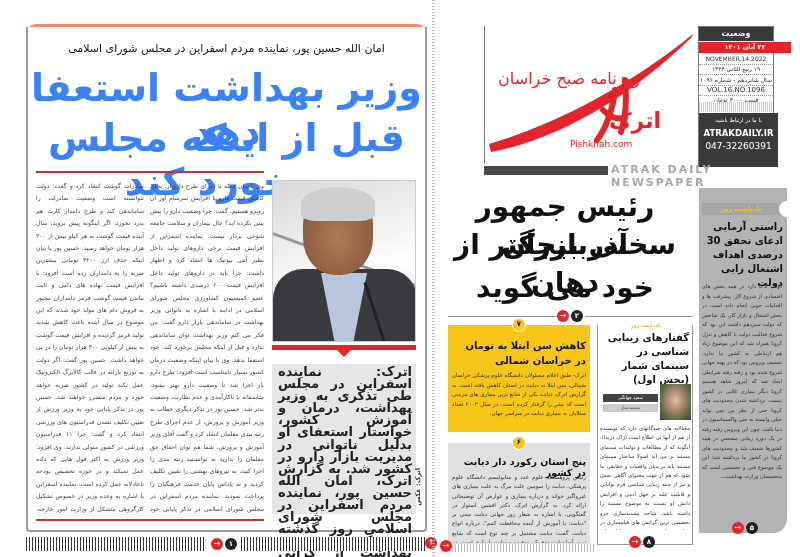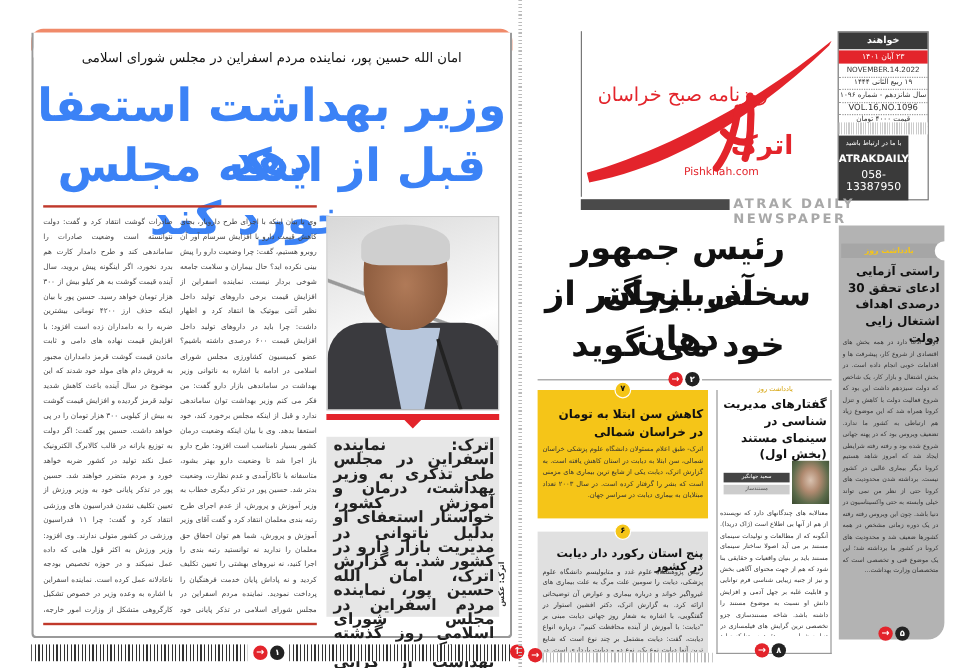--- a/index.html
+++ b/index.html
@@ -33,23 +33,23 @@
 .nav-num{width:12px;height:12px;border-radius:50%;background:#222;color:#fff;font-size:7px;line-height:12px;text-align:center;font-weight:bold}
 .credit{left:414px;top:468px;font-size:6.5px;font-weight:bold;color:#333;writing-mode:vertical-rl;transform:rotate(180deg)}
 .dotsep{left:432px;top:0;width:3px;height:557px;background:repeating-linear-gradient(180deg,#bbb 0 1px,transparent 1px 3px)}
 
 #right-page{left:436px;top:0;width:364px;height:557px}
 .mast-frame{left:484px;top:26px;width:214px;height:138px;border-left:1px solid #777}
 .logo-main{left:485px;top:20px;width:210px;height:140px}
 .pishkhah{left:570px;top:139px;font-size:9px;color:#e3242b;direction:ltr}
 .info-box{left:698px;top:26px;width:76px;height:141px;border:1px solid #777;background:#fff}
 .ib-day{left:699px;top:27px;width:74px;height:14px;background:#3a3a3a;color:#fff;font-size:8px;font-weight:bold;text-align:center;line-height:14px}
-.ib-date{left:699px;top:42px;width:74px;height:11px;background:#e3242b;color:#fff;font-size:6.5px;font-weight:normal;text-align:center;line-height:11px}
+.ib-date{left:699px;top:42px;width:92px;height:11px;background:#e3242b;color:#fff;font-size:6.5px;font-weight:bold;text-align:center;line-height:11px}
 .ib-row{left:699px;width:74px;font-size:6px;text-align:center;color:#333;line-height:10px;border-bottom:1px dotted #999}
-.ib-dark{left:699px;top:113px;width:58px;height:54px;background:#3a3a3a;color:#fff;text-align:center}
+.ib-dark{left:699px;top:113px;width:79px;height:54px;background:#3a3a3a;color:#fff;text-align:center}
 .ib-contact{font-size:5.5px;margin-top:4px}
 .ib-site{font-size:8.5px;font-weight:bold;direction:ltr;margin-top:5px}
 .ib-phone{font-size:9px;direction:ltr;margin-top:3px}
 .ib-pattern{left:699px;top:102px;width:74px;height:10px;background:repeating-linear-gradient(90deg,#ccc 0 1px,#fff 1px 2px)}
 .subtitle-bar{left:484px;top:166px;width:124px;height:9px;background:#4a4a4a}
 .subtitle{left:611px;top:163px;font-size:11px;font-weight:bold;letter-spacing:2px;color:#a8a8a8;direction:ltr}
 .main-head{left:440px;width:250px;text-align:center;font-size:28px;font-weight:bold;color:#111;line-height:38px;letter-spacing:-1px}
 .sidebar{left:699px;top:188px;width:88px;height:345px;background:#b3b3b3;border-radius:0 0 14px 0}
 .sb-tag{left:701px;top:203px;width:80px;height:12px;color:#f5c518;font-size:6.5px;font-weight:bold;text-align:center;line-height:12px;background:#a6a6a6}
 .sb-tag-cap{left:779px;top:201px;width:16px;height:16px;border-radius:50%;background:#fff}
@@ -113,32 +113,32 @@
 <div class="abs mast-frame"></div>
 <svg class="abs logo-main" viewBox="0 0 210 140">
   <path d="M4 124 C 60 108, 140 70, 208 14 L 206 18 C 150 72, 80 118, 6 132 Z" fill="#e3242b"></path>
   <path d="M130 70 C 128 90, 120 110, 112 120 M 140 60 C 142 80, 140 100, 136 112 M 118 90 C 124 96, 130 100, 140 98" stroke="#e3242b" stroke-width="6" fill="none" stroke-linecap="round"></path>
   <text x="84" y="64" font-size="16" fill="#e3242b" font-family="DejaVu Sans, sans-serif" text-anchor="middle">روزنامه صبح خراسان</text>
   <text x="150" y="108" font-size="22" fill="#e3242b" font-weight="bold" font-family="DejaVu Sans, sans-serif" text-anchor="middle">اترک</text>
 </svg>
 <div class="abs pishkhah">Pishkhah.com</div>
 
 <div class="abs info-box"></div>
-<div class="abs ib-day">خواهند</div>
+<div class="abs ib-day">وضعیت</div>
 <div class="abs ib-date">۲۳ آبان ۱۴۰۱</div>
 <div class="abs ib-row" style="top:54px;direction:ltr">NOVEMBER.14.2022</div>
 <div class="abs ib-row" style="top:64px">۱۹ ربیع الثانی ۱۴۴۴</div>
 <div class="abs ib-row" style="top:75px">سال شانزدهم - شماره ۱۰۹۶</div>
 <div class="abs ib-row" style="top:85px;direction:ltr;font-size:7px">VOL.16,NO.1096</div>
 <div class="abs ib-row" style="top:95px">قیمت ۴۰۰۰ تومان</div>
 <div class="abs ib-pattern"></div>
 <div class="abs ib-dark">
   <div class="ib-contact">با ما در ارتباط باشید</div>
   <div class="ib-site">ATRAKDAILY.IR</div>
-  <div class="ib-phone">058-13387950</div>
+  <div class="ib-phone">047-32260391</div>
 </div>
 <div class="abs subtitle-bar"></div>
 <div class="abs subtitle">ATRAK DAILY NEWSPAPER</div>
 
 <div class="abs main-head" style="top:188px">رئیس جمهور آذربایجان</div>
 <div class="abs main-head" style="top:226px">سخنی بزرگتر از دهان</div>
 <div class="abs main-head" style="top:269px">خود می گوید</div>
 <div class="abs gray-line" style="left:448px;top:316px;width:110px"></div>
 <div class="abs nav-arrow" style="left:557px;top:310px">→</div>
 <div class="abs nav-num" style="left:571px;top:310px">۲</div>
@@ -159,19 +159,19 @@
 
 <div class="abs gray-box"></div>
 <div class="abs num-badge" style="left:512px;top:436px">۶</div>
 <div class="abs gb-title">پنج استان رکورد دار دیابت در کشور</div>
 <div class="abs gb-body" style="height:70px;overflow:hidden">رئیس پژوهشگاه علوم غدد و متابولیسم دانشگاه علوم پزشکی، دیابت را سومین علت مرگ به علت بیماری های غیرواگیر خواند و درباره بیماری و عوارض آن توضیحاتی ارائه کرد. به گزارش اترک، دکتر افشین استوار در گفتگویی، با اشاره به شعار روز جهانی دیابت مبنی بر "دیابت: با آموزش از آینده محافظت کنیم"، درباره انواع دیابت، گفت: دیابت مشتمل بر چند نوع است که شایع ترین آنها دیابت نوع یک، نوع دو و دیابت بارداری است. در دیابت نوع...</div>
 <div class="abs nav-arrow" style="left:440px;top:540px">→</div>
 <div class="abs barcode" style="left:452px;top:544px;width:142px;height:8px;background:repeating-linear-gradient(90deg,#bbb 0 1px,#fff 1px 3px)"></div>
 
 <div class="abs art-box"></div>
 <div class="abs art-tag">یادداشت روز</div>
-<div class="abs art-title">گفتارهای مدیریت شناسی در سینمای مستند (بخش اول)</div>
+<div class="abs art-title">گفتارهای زیبایی شناسی در سینمای شمار (بخش اول)</div>
 <div class="abs art-photo"></div>
 <div class="abs art-author">سعید جهانگیر</div>
 <div class="abs art-role">مستندساز</div>
 <div class="abs art-body" style="height:106px;overflow:hidden">معتالابه های چندگانهای دارد که نویسنده از هم از آنها بی اطلاع است (ژاک دریدا). آنگونه که از مطالعات و تولیدات سینمای مستند بر می آید اصولا ساختار سینمای مستند باید بر بنیان واقعیات و حقایقی بنا شود که هم از جهت محتوای آگاهی بخش و نیز از جنبه زیبایی شناسی فرم توانایی و قابلیت غلبه بر جهل آدمی و افزایش دانش او نسبت به موضوع مستند را داشته باشد. شاخه مستندسازی جزو تخصصی ترین گرایش های فیلمسازی در دنیا به شمار می رود؛ بدین معنا که تولید فیلم مستند در گام اول سازندگان...</div>
 <div class="abs nav-arrow" style="left:629px;top:536px">→</div>
 <div class="abs nav-num" style="left:643px;top:536px">۸</div>
 
 </body></html>

